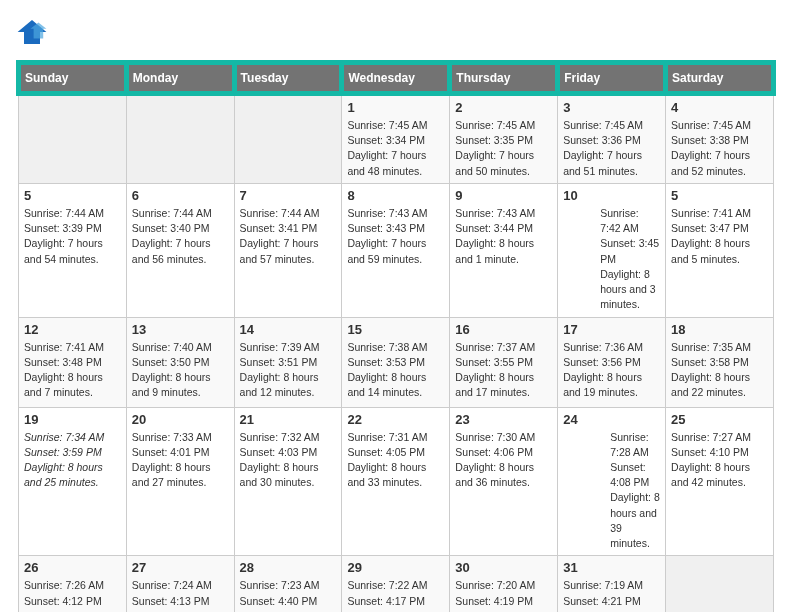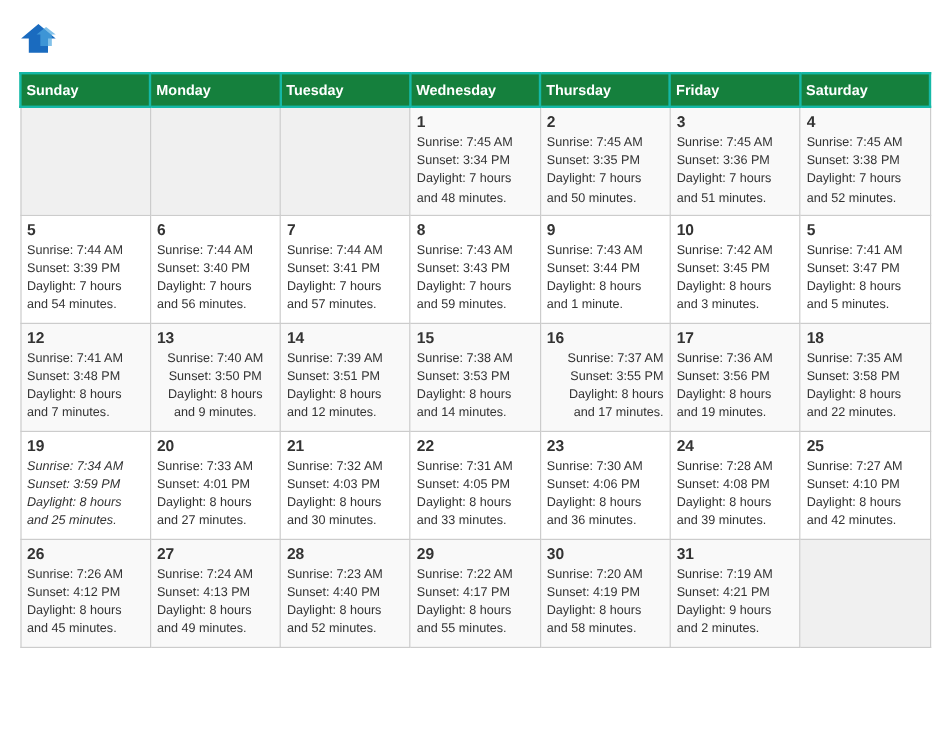--- a/index.html
+++ b/index.html
@@ -51,27 +51,27 @@
     .location {
       font-size: 15px;
       color: #555;
     }
     .calendar {
       width: 100%;
       border-collapse: collapse;
       font-size: 11px;
     }
     .calendar thead tr th {
-      background-color: #15803d;
+      background-color: #737373;
       color: #fff;
       padding: 6px 4px;
       text-align: left;
       font-size: 12px;
       font-weight: bold;
-      border: 2px solid #14b8a6;
+      border: 5px solid #14b8a6;
     }
     .calendar tbody tr td {
       border: 1px solid #ccc;
       vertical-align: top;
       padding: 4px 5px;
       height: 90px;
       width: 108px;
       background: #fff;
     }
     .calendar tbody tr:nth-child(odd) td {
@@ -180,59 +180,59 @@
 Daylight: 7 hours and 59 minutes.</div>
         </td>
         <td>
           <div class="day-number">9</div>
           <div class="day-info" style="white-space: pre-line;">Sunrise: 7:43 AM
 Sunset: 3:44 PM
 Daylight: 8 hours and 1 minute.</div>
         </td>
         <td>
           <div class="day-number">10</div>
-          <div class="day-info" style="white-space: pre-line;">Sunrise: 7:42 AM
+          <div class="day-info" style="white-space: pre-line; margin-left: 37px;">Sunrise: 7:42 AM
 Sunset: 3:45 PM
 Daylight: 8 hours and 3 minutes.</div>
         </td>
         <td>
           <div class="day-number">5</div>
           <div class="day-info" style="white-space: pre-line;">Sunrise: 7:41 AM
 Sunset: 3:47 PM
 Daylight: 8 hours and 5 minutes.</div>
         </td>
       </tr>
       <tr>
         <td>
           <div class="day-number">12</div>
           <div class="day-info" style="white-space: pre-line;">Sunrise: 7:41 AM
 Sunset: 3:48 PM
 Daylight: 8 hours and 7 minutes.</div>
         </td>
         <td>
           <div class="day-number">13</div>
-          <div class="day-info" style="white-space: pre-line; text-align: center;">Sunrise: 7:40 AM
+          <div class="day-info" style="white-space: pre-line;">Sunrise: 7:40 AM
 Sunset: 3:50 PM
 Daylight: 8 hours and 9 minutes.</div>
         </td>
         <td>
           <div class="day-number">14</div>
           <div class="day-info" style="white-space: pre-line;">Sunrise: 7:39 AM
 Sunset: 3:51 PM
 Daylight: 8 hours and 12 minutes.</div>
         </td>
         <td>
           <div class="day-number">15</div>
           <div class="day-info" style="white-space: pre-line;">Sunrise: 7:38 AM
 Sunset: 3:53 PM
 Daylight: 8 hours and 14 minutes.</div>
         </td>
         <td>
           <div class="day-number">16</div>
-          <div class="day-info" style="white-space: pre-line; text-align: right;">Sunrise: 7:37 AM
+          <div class="day-info" style="white-space: pre-line;">Sunrise: 7:37 AM
 Sunset: 3:55 PM
 Daylight: 8 hours and 17 minutes.</div>
         </td>
         <td>
           <div class="day-number">17</div>
           <div class="day-info" style="white-space: pre-line;">Sunrise: 7:36 AM
 Sunset: 3:56 PM
 Daylight: 8 hours and 19 minutes.</div>
         </td>
         <td>
@@ -268,21 +268,21 @@
 Daylight: 8 hours and 33 minutes.</div>
         </td>
         <td>
           <div class="day-number">23</div>
           <div class="day-info" style="white-space: pre-line;">Sunrise: 7:30 AM
 Sunset: 4:06 PM
 Daylight: 8 hours and 36 minutes.</div>
         </td>
         <td>
           <div class="day-number">24</div>
-          <div class="day-info" style="white-space: pre-line;">Sunrise: 7:28 AM
+          <div class="day-info" style="white-space: pre-line; margin-left: 47px;">Sunrise: 7:28 AM
 Sunset: 4:08 PM
 Daylight: 8 hours and 39 minutes.</div>
         </td>
         <td>
           <div class="day-number">25</div>
           <div class="day-info" style="white-space: pre-line;">Sunrise: 7:27 AM
 Sunset: 4:10 PM
 Daylight: 8 hours and 42 minutes.</div>
         </td>
       </tr>

